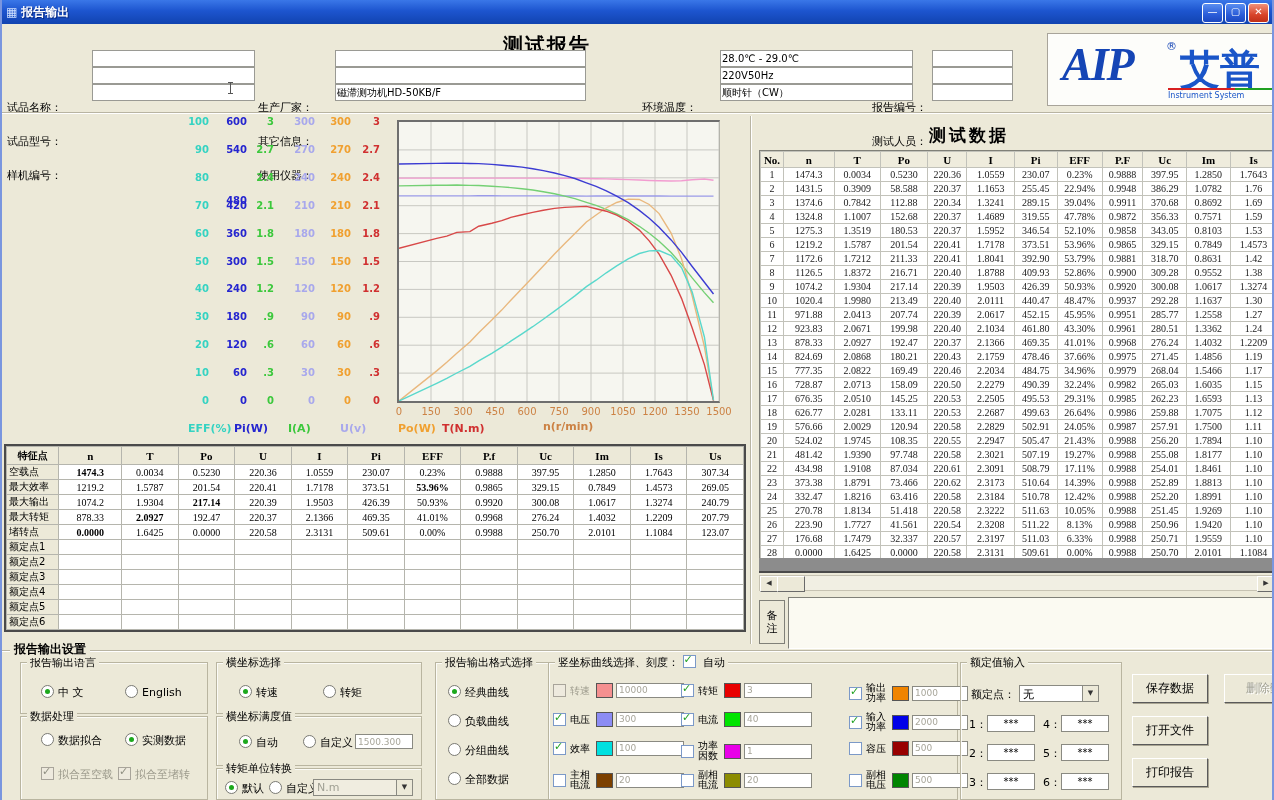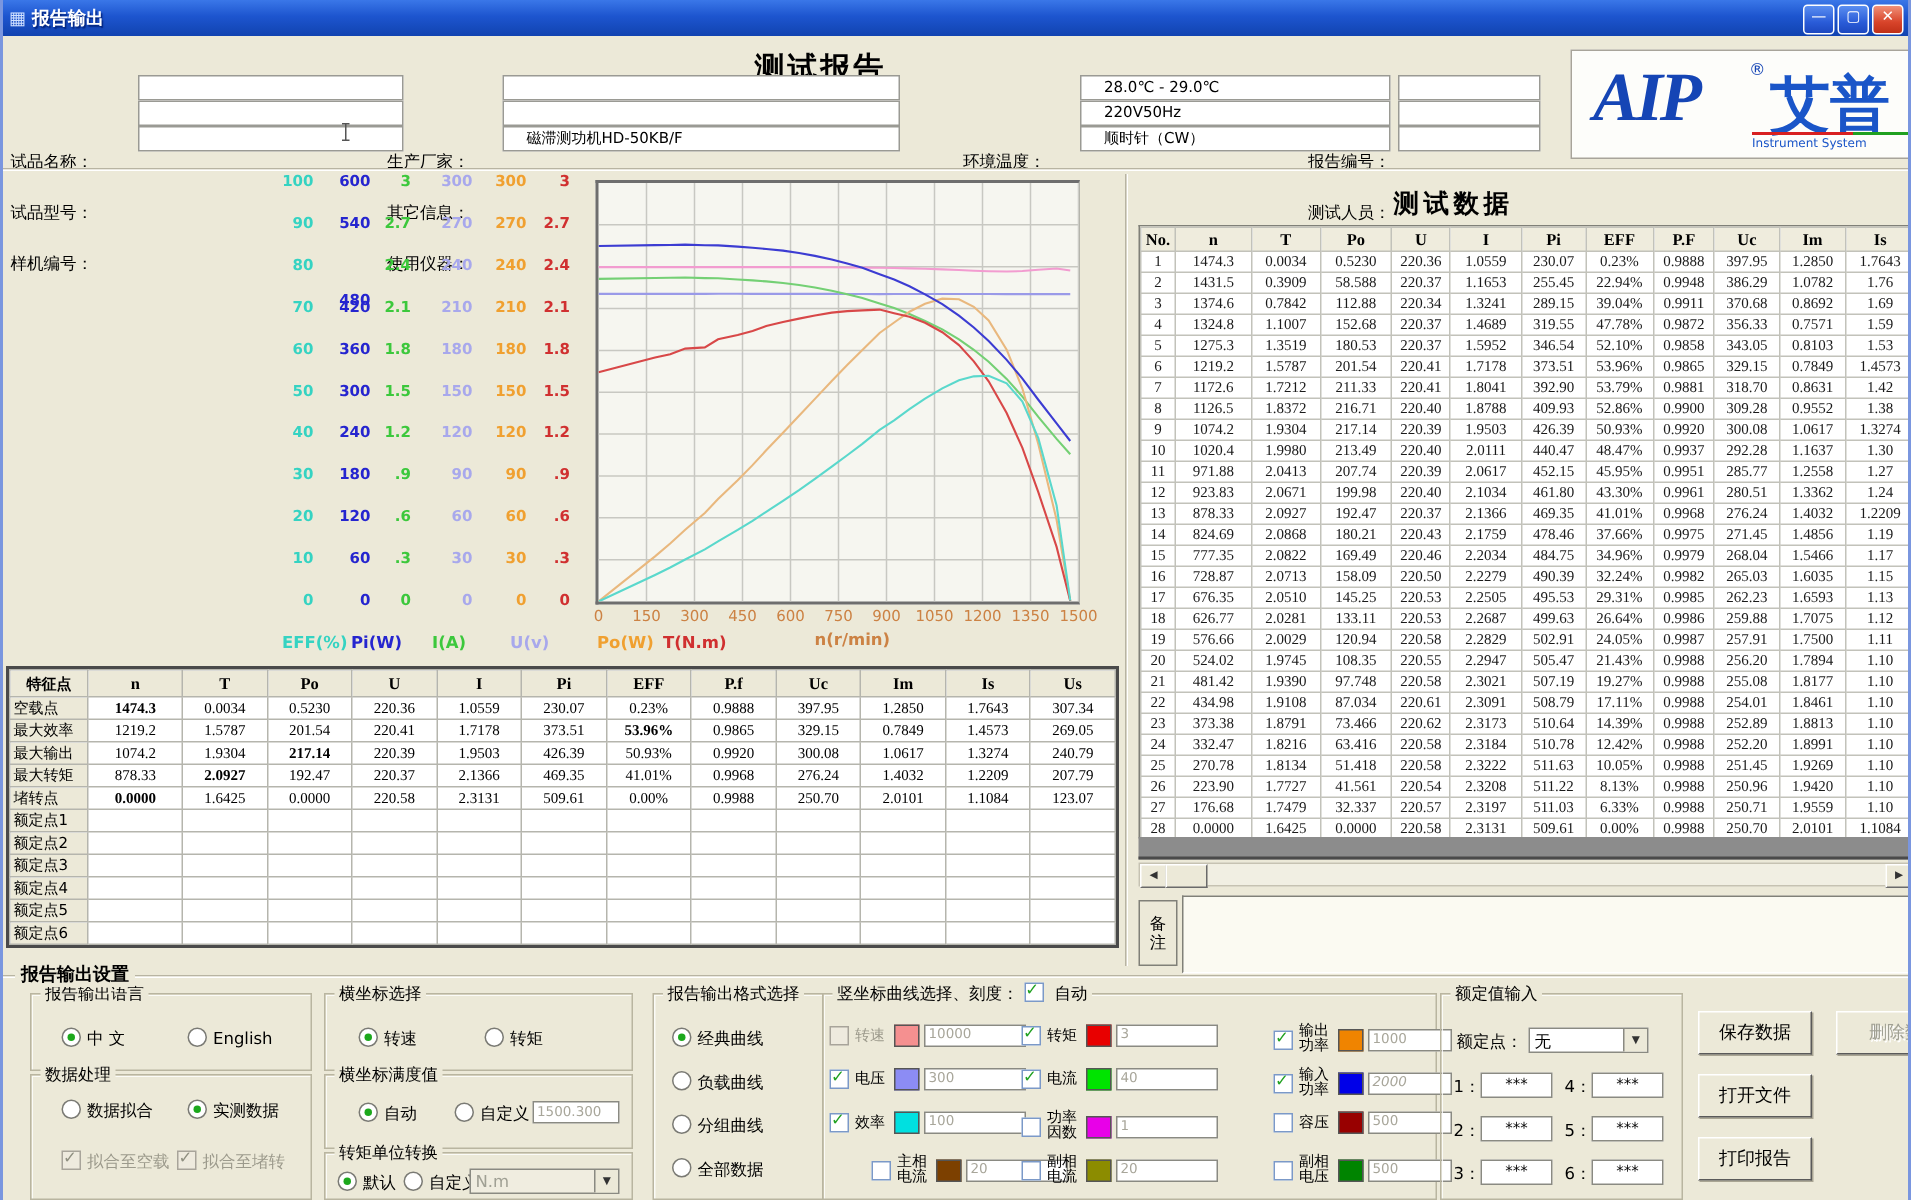--- a/index.html
+++ b/index.html
@@ -15,21 +15,21 @@
   .tbtns{position:absolute;right:3px;top:3px;display:flex;gap:2px;}
   .tbtn{width:19px;height:18px;border:1px solid #fff;border-radius:3px;font-size:10px;line-height:16px;
     text-align:center;color:#fff;background:linear-gradient(180deg,#5a8ef0,#2a5cd8 60%,#1c48c0);}
   .tbtn.close{background:linear-gradient(180deg,#f09078,#d8442a 60%,#c03018);}
   
   .report-title{position:absolute;left:470px;top:32px;width:150px;text-align:center;
     font-size:20px;font-weight:bold;color:#000;letter-spacing:2px;}
   .frow{position:absolute;height:17px;}
   .flabel{position:absolute;left:0;top:2px;font-size:11px;color:#000;white-space:nowrap;}
   .finput{position:absolute;top:0;height:15px;background:#fff;border:1px solid #9a9a94;
-    font-size:10px;line-height:15px;padding-left:15px;white-space:nowrap;overflow:hidden;}
+    font-size:10px;line-height:15px;padding-left:1px;white-space:nowrap;overflow:hidden;}
   .logo{position:absolute;left:1045px;top:33px;width:240px;height:71px;background:#fdfdfa;
     border:1px solid #a8a49a;overflow:hidden;}
   .logo-aip{position:absolute;left:14px;top:4px;font-size:46px;font-weight:bold;font-style:italic;
     color:#1545b5;font-family:"Liberation Serif",serif;letter-spacing:-2px;}
   .logo-reg{position:absolute;left:118px;top:6px;font-size:11px;color:#1545b5;}
   .logo-cn{position:absolute;left:132px;top:8px;font-size:40px;font-weight:bold;color:#1a55c8;white-space:nowrap;}
   .logo-line{position:absolute;left:120px;top:54px;width:112px;height:2px;
     background:linear-gradient(90deg,#d82020 0 60%,#20a020 60% 100%);}
   .logo-sub{position:absolute;left:120px;top:57px;font-size:8px;color:#1a55c8;white-space:nowrap;}
   .ibeam{position:absolute;width:1px;height:12px;background:#555;}
@@ -1038,41 +1038,41 @@
       <div class="cg-item" style="left: 132px; top: 49px;">
         <span class="check on"></span>
         <span class="cg-label">电流</span>
         <span class="swatch" style="background: rgb(0, 228, 0);"></span>
         <span class="cg-input">40</span>
       </div>
       <div class="cg-item" style="left: 300px; top: 49px;">
         <span class="check on"></span>
         <span class="cg-label">输入功率</span>
         <span class="swatch" style="background: rgb(0, 0, 232);"></span>
-        <span class="cg-input" style="width: 52px; font-style: italic;">2000</span>
+        <span class="cg-input" style="width: 52px;">2000</span>
       </div>
       <div class="cg-item" style="left: 4px; top: 78px;">
         <span class="check on"></span>
         <span class="cg-label">效率</span>
         <span class="swatch" style="background: rgb(0, 224, 224);"></span>
         <span class="cg-input">100</span>
       </div>
       <div class="cg-item" style="left: 132px; top: 78px;">
         <span class="check"></span>
         <span class="cg-label">功率因数</span>
         <span class="swatch" style="background: rgb(232, 0, 232);"></span>
         <span class="cg-input">1</span>
       </div>
       <div class="cg-item" style="left: 300px; top: 78px;">
         <span class="check"></span>
         <span class="cg-label">容压</span>
         <span class="swatch" style="background: rgb(152, 0, 0);"></span>
         <span class="cg-input" style="width: 52px;">500</span>
       </div>
-      <div class="cg-item" style="left: 4px; top: 107px; margin-left: 28px;">
+      <div class="cg-item" style="left: 4px; top: 107px;">
         <span class="check"></span>
         <span class="cg-label">主相电流</span>
         <span class="swatch" style="background: rgb(124, 64, 0);"></span>
         <span class="cg-input">20</span>
       </div>
       <div class="cg-item" style="left: 132px; top: 107px;">
         <span class="check"></span>
         <span class="cg-label">副相电流</span>
         <span class="swatch" style="background: rgb(140, 140, 0);"></span>
         <span class="cg-input">20</span>

